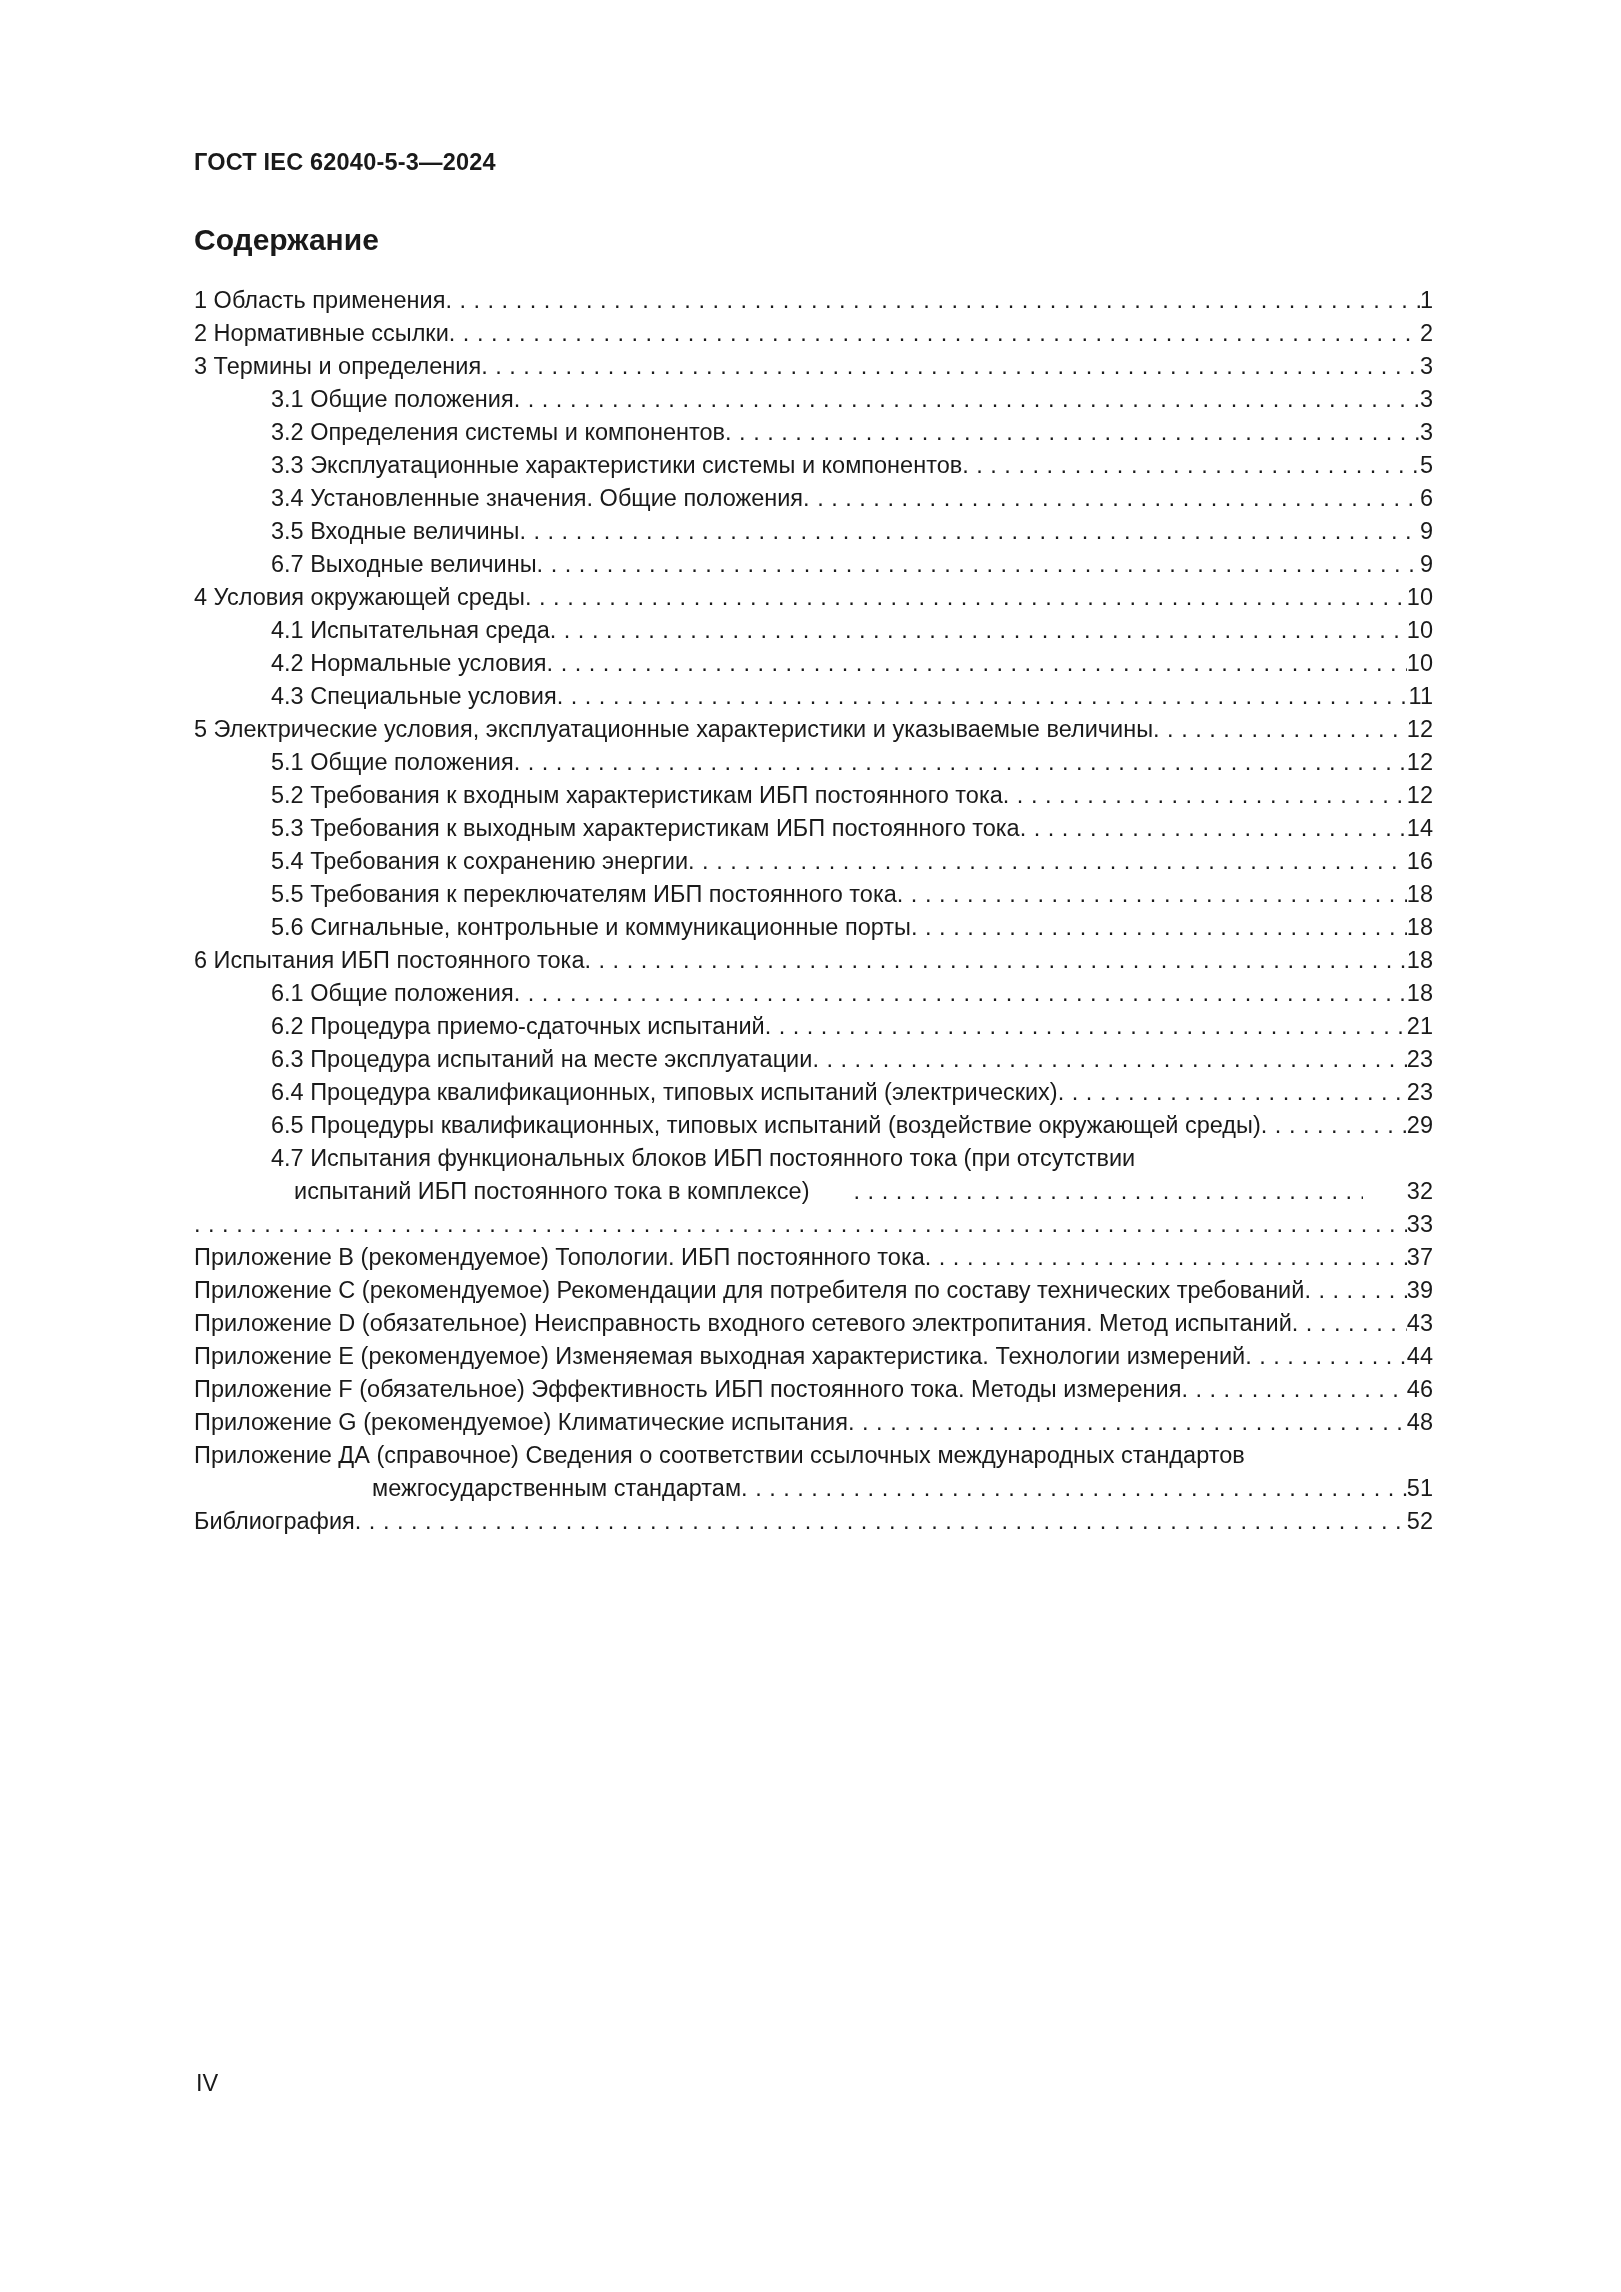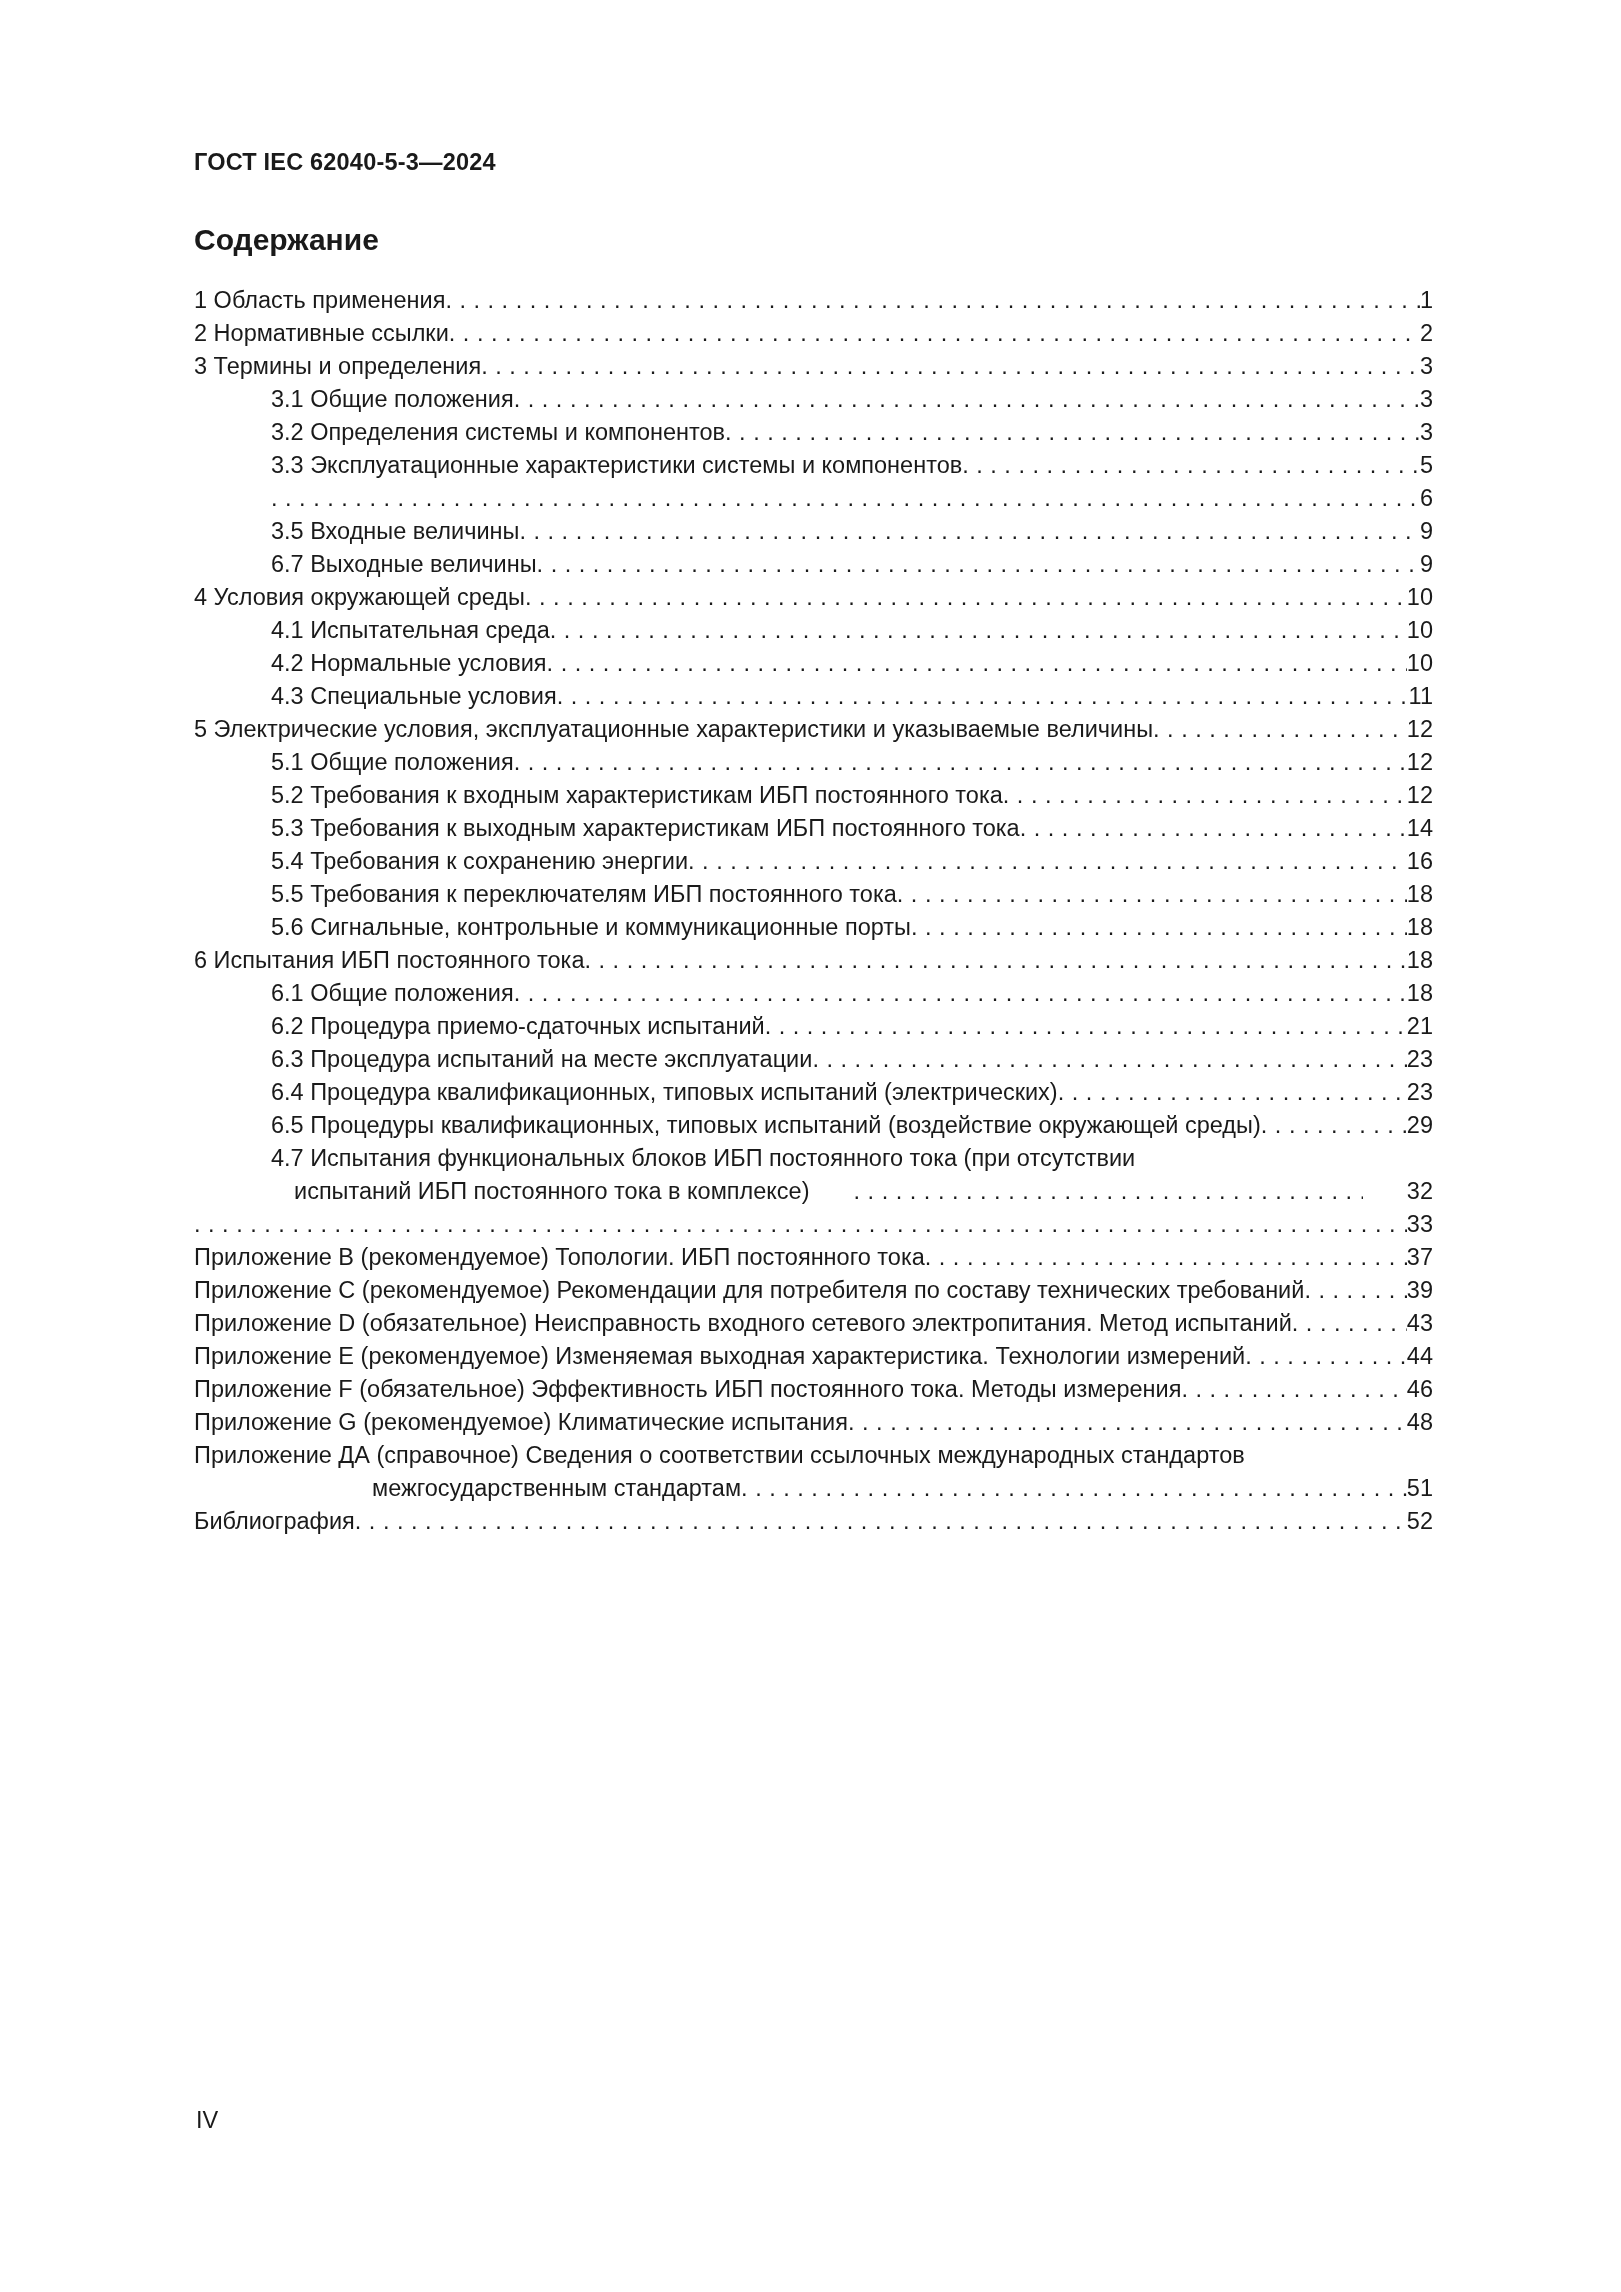--- a/index.html
+++ b/index.html
@@ -61,21 +61,20 @@
   }
   .toc-page {
     flex: 0 0 auto;
     text-align: right;
   }
   .folio {
     position: absolute;
     top: 2070px;
     left: 196px;
     font-size: 23.5px;
-    margin-top: 37px;
   }
 </style>
 </head>
 <body>
 
 <div class="doc-code">ГОСТ IEC 62040-5-3—2024</div>
 
 <div class="page-title">Содержание</div>
 
 <div class="toc" id="toc">
@@ -103,20 +102,21 @@
       <span class="toc-label">3.2 Определения системы и компонентов</span>
       <span class="toc-dots">. . . . . . . . . . . . . . . . . . . . . . . . . . . . . . . . . . . . . . . . . . . . . . . . . . . . . . . . . . . . . . . . . . . . . . . . . . . . . . . . . . . . . . . . . . . . . . . . . . . . . . . . . . . . . . . . . . . . . . . . . . . . . . . . . . . . . . . . . . . . </span>
       <span class="toc-page">3</span>
     </div>
     <div class="toc-row lvl1">
       <span class="toc-label">3.3 Эксплуатационные характеристики системы и компонентов </span>
       <span class="toc-dots">. . . . . . . . . . . . . . . . . . . . . . . . . . . . . . . . . . . . . . . . . . . . . . . . . . . . . . . . . . . . . . . . . . . . . . . . . . . . . . . . . . . . . . . . . . . . . . . . . . . . . . . . . . . . . . . . . . . . . . . . . . . . . . . . . . . . . . . . . . . . </span>
       <span class="toc-page">5</span>
     </div>
     <div class="toc-row lvl1">
+      <span class="toc-label">3.4 Установленные значения. Общие положения</span>
       <span class="toc-dots">. . . . . . . . . . . . . . . . . . . . . . . . . . . . . . . . . . . . . . . . . . . . . . . . . . . . . . . . . . . . . . . . . . . . . . . . . . . . . . . . . . . . . . . . . . . . . . . . . . . . . . . . . . . . . . . . . . . . . . . . . . . . . . . . . . . . . . . . . . . . </span>
       <span class="toc-page">6</span>
     </div>
     <div class="toc-row lvl1">
       <span class="toc-label">3.5 Входные величины </span>
       <span class="toc-dots">. . . . . . . . . . . . . . . . . . . . . . . . . . . . . . . . . . . . . . . . . . . . . . . . . . . . . . . . . . . . . . . . . . . . . . . . . . . . . . . . . . . . . . . . . . . . . . . . . . . . . . . . . . . . . . . . . . . . . . . . . . . . . . . . . . . . . . . . . . . . </span>
       <span class="toc-page">9</span>
     </div>
     <div class="toc-row lvl1">
       <span class="toc-label">6.7 Выходные величины</span>

